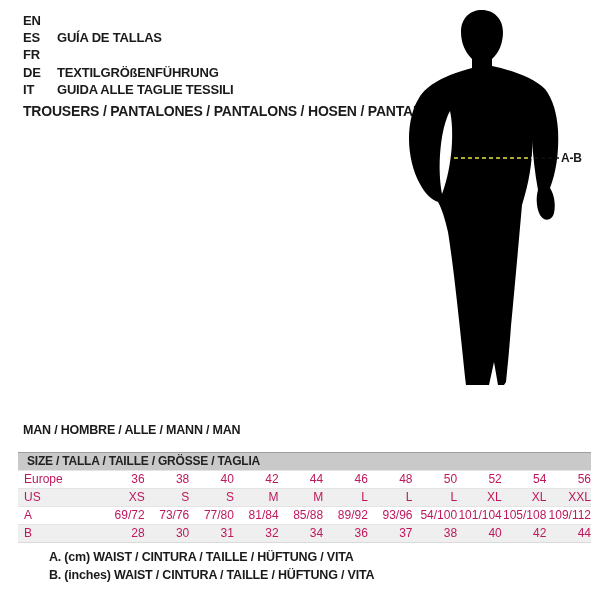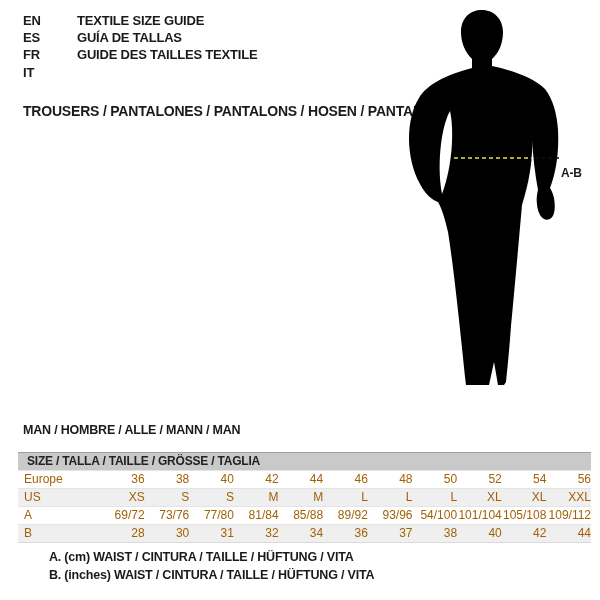--- a/index.html
+++ b/index.html
@@ -2,62 +2,65 @@
 <html><head>
 <meta charset="utf-8">
 <style>
   html,body{margin:0;padding:0;background:#fff;}
   .canvas{
     position:relative;width:600px;height:600px;background:#ffffff;overflow:hidden;
     font-family:"Liberation Sans",sans-serif;color:#1a1a1a;
   }
   
   .langs{position:absolute;left:23px;top:12px;}
-  .lang-row{display:flex;height:17.2px;align-items:center;font-weight:bold;font-size:13px;letter-spacing:-0.2px;gap:20px;}
+  .lang-row{display:flex;height:17.2px;align-items:center;font-weight:bold;font-size:13px;letter-spacing:-0.2px;}
   .lang-code{width:34px;}
   .category{position:absolute;left:23px;top:103px;font-weight:bold;font-size:14px;letter-spacing:-0.2px;}
   
   .figure{position:absolute;left:408px;top:4px;width:160px;height:390px;}
-  .ab-label{position:absolute;left:561px;top:151px;font-weight:bold;font-size:12px;letter-spacing:-0.2px;margin-top:15px;}
+  .ab-label{position:absolute;left:561px;top:151px;font-weight:bold;font-size:12px;letter-spacing:-0.2px;}
   
   .section-title{position:absolute;left:23px;top:423px;font-weight:bold;font-size:12.5px;letter-spacing:-0.2px;}
   
   .size-table{position:absolute;left:18px;top:452px;width:573px;font-size:12px;}
   .thead{
     background:#c9c9c9;border-top:1px solid #9f9f9f;height:17px;line-height:17px;
     padding-left:9px;font-weight:600;font-size:12px;color:#222;letter-spacing:-0.2px;
   }
-  .trow{display:flex;height:17px;line-height:17px;border-top:1px solid #e4e4e4;color:#a16207;}
+  .trow{display:flex;height:17px;line-height:17px;border-top:1px solid #e4e4e4;color:#be185d;}
   .trow:nth-child(even){background:#efefef;}
   .trow:last-child{border-bottom:1px solid #dadada;}
   .tlabel{width:76px;padding-left:6px;}
   .tcell{flex:1;text-align:right;}
   
   .footnotes{position:absolute;left:23px;top:549px;font-weight:bold;font-size:12.5px;line-height:17.5px;letter-spacing:-0.2px;margin-left:26px;}
 </style>
 </head>
 <body>
 
 <div class="canvas">
 
   <div class="langs">
     <div class="lang-row">
       <span class="lang-code">EN</span>
-      <span class="lang-label">TEXTILE SIZE GUIDE</span>
     </div>
     <div class="lang-row">
       <span class="lang-code">ES</span>
       <span class="lang-label">GUÍA DE TALLAS</span>
     </div>
     <div class="lang-row">
       <span class="lang-code">FR</span>
-      <span class="lang-label">GUIDE DES TAILLES TEXTILE</span>
+    </div>
+    <div class="lang-row">
+      <span class="lang-code">DE</span>
+      <span class="lang-label">TEXTILGRÖßENFÜHRUNG</span>
     </div>
     <div class="lang-row">
       <span class="lang-code">IT</span>
+      <span class="lang-label">GUIDA ALLE TAGLIE TESSILI</span>
     </div>
   </div>
 
   <div class="category">TROUSERS / PANTALONES / PANTALONS / HOSEN / PANTALONI</div>
 
   <div class="figure">
     <svg width="160" height="390" viewBox="0 0 160 390" xmlns="http://www.w3.org/2000/svg">
       <path fill="#000" d="M74,6
         C86,6 95,15 95,28
         C95,39 91,49 84,55

